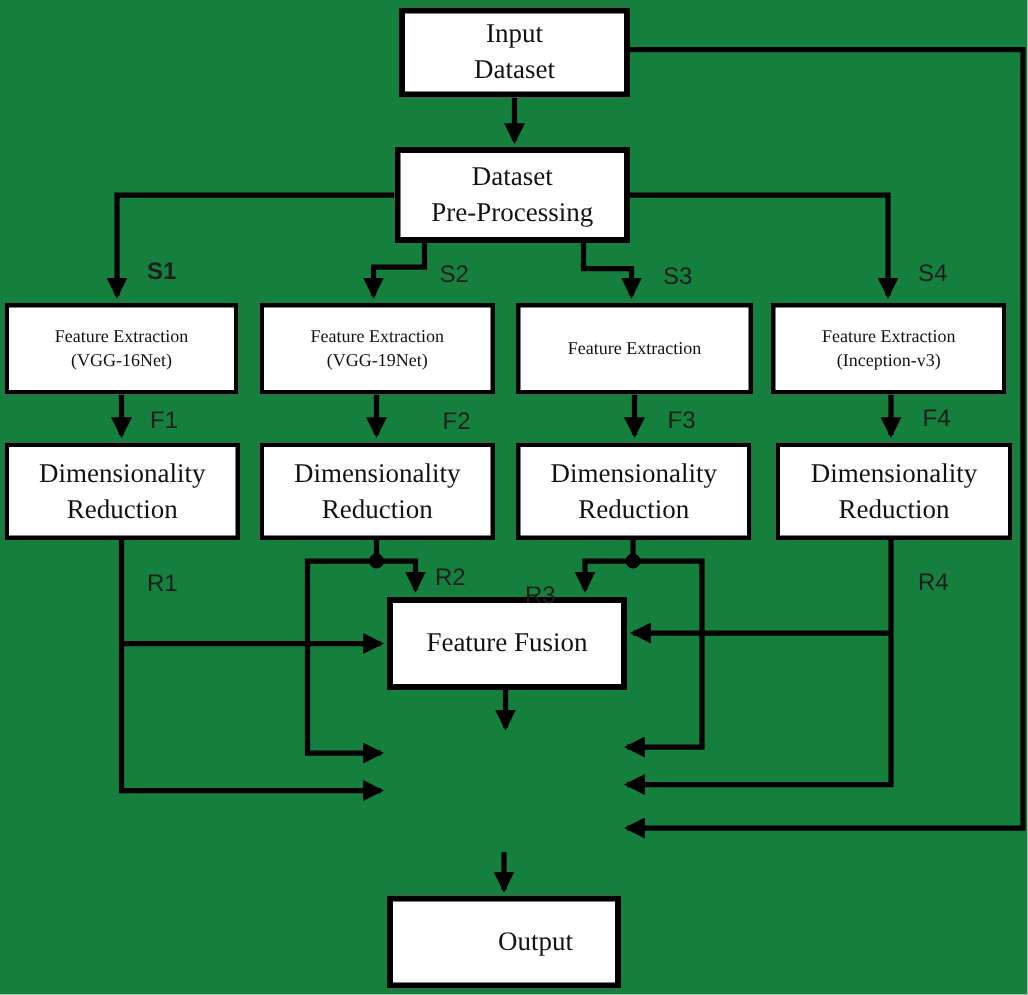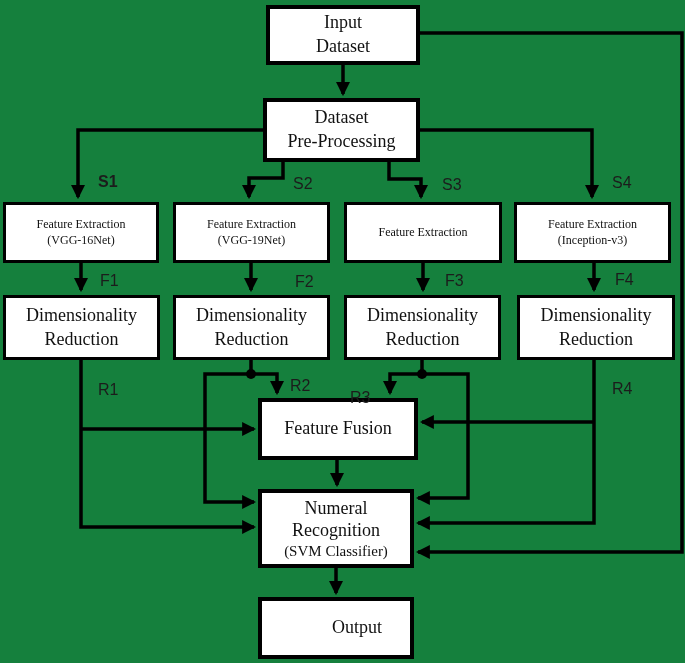--- a/index.html
+++ b/index.html
@@ -103,25 +103,20 @@
   </div>
   <div class="node main" style="left:517px;top:295px;width:158px;height:65px;">
     <div class="l1">Dimensionality</div>
     <div class="l2">Reduction</div>
   </div>
 
   <div class="node main thick" style="left:258px;top:398px;width:160px;height:62px;">
     <div class="l1">Feature Fusion</div>
   </div>
 
-  <div class="node main thick" style="left:258px;top:489px;width:156px;height:79px;line-height:1.25;">
-    <div class="l1">Numeral</div>
-    <div class="l2">Recognition</div>
-    <div class="l3">(SVM Classifier)</div>
-  </div>
 
   <div class="node main thick" style="left:258px;top:597px;width:156px;height:62px;padding-left:42px;">
     <div class="l1">Output</div>
   </div>
 
   <span class="lbl" style="left:98px;top:173px;font-weight:bold;">S1</span>
   <span class="lbl" style="left:293px;top:175px;">S2</span>
   <span class="lbl" style="left:442px;top:176px;">S3</span>
   <span class="lbl" style="left:612px;top:174px;">S4</span>
 

